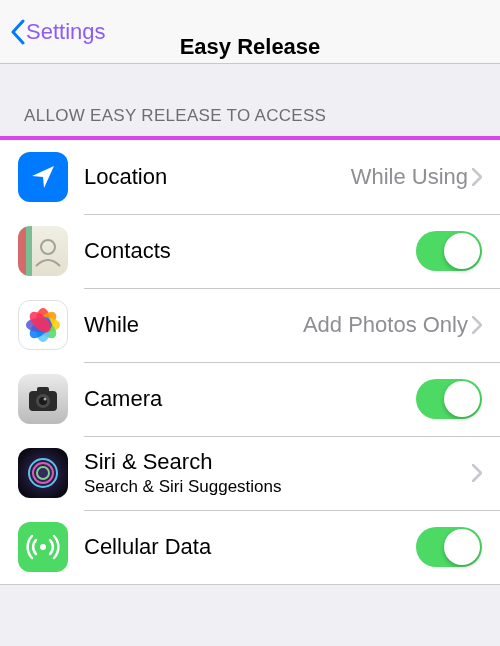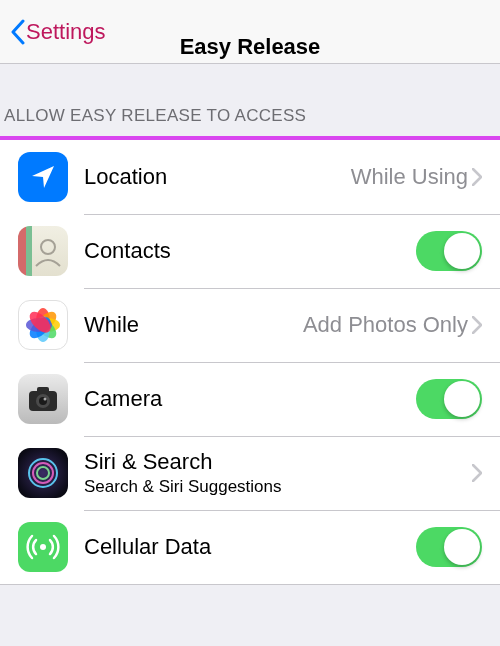--- a/index.html
+++ b/index.html
@@ -14,38 +14,38 @@
       height: 64px;
       background: #f8f8f8;
       border-bottom: 1px solid #c8c7cc;
       display: flex;
       align-items: center;
       position: relative;
     }
     .back-btn {
       display: flex;
       align-items: center;
-      color: #be185d;
+      color: #8b5cf6;
       font-size: 22px;
       padding-left: 10px;
       cursor: pointer;
     }
     .back-chevron svg { display: block; }
     .title {
       position: absolute;
       left: 0; right: 0;
       text-align: center;
       font-size: 22px;
       font-weight: 600;
       color: #000;
       pointer-events: none;
       margin-top: 31px;
     }
     .section-header {
-      padding: 42px 20px 10px 4px;
+      padding: 42px 20px 10px 24px;
       font-size: 17px;
       color: #6d6d72;
       letter-spacing: 0.3px;
     }
     .list {
       background: #fff;
       border-top: 4px solid #d946ef;
       border-bottom: 1px solid #c8c7cc;
     }
     .row {

